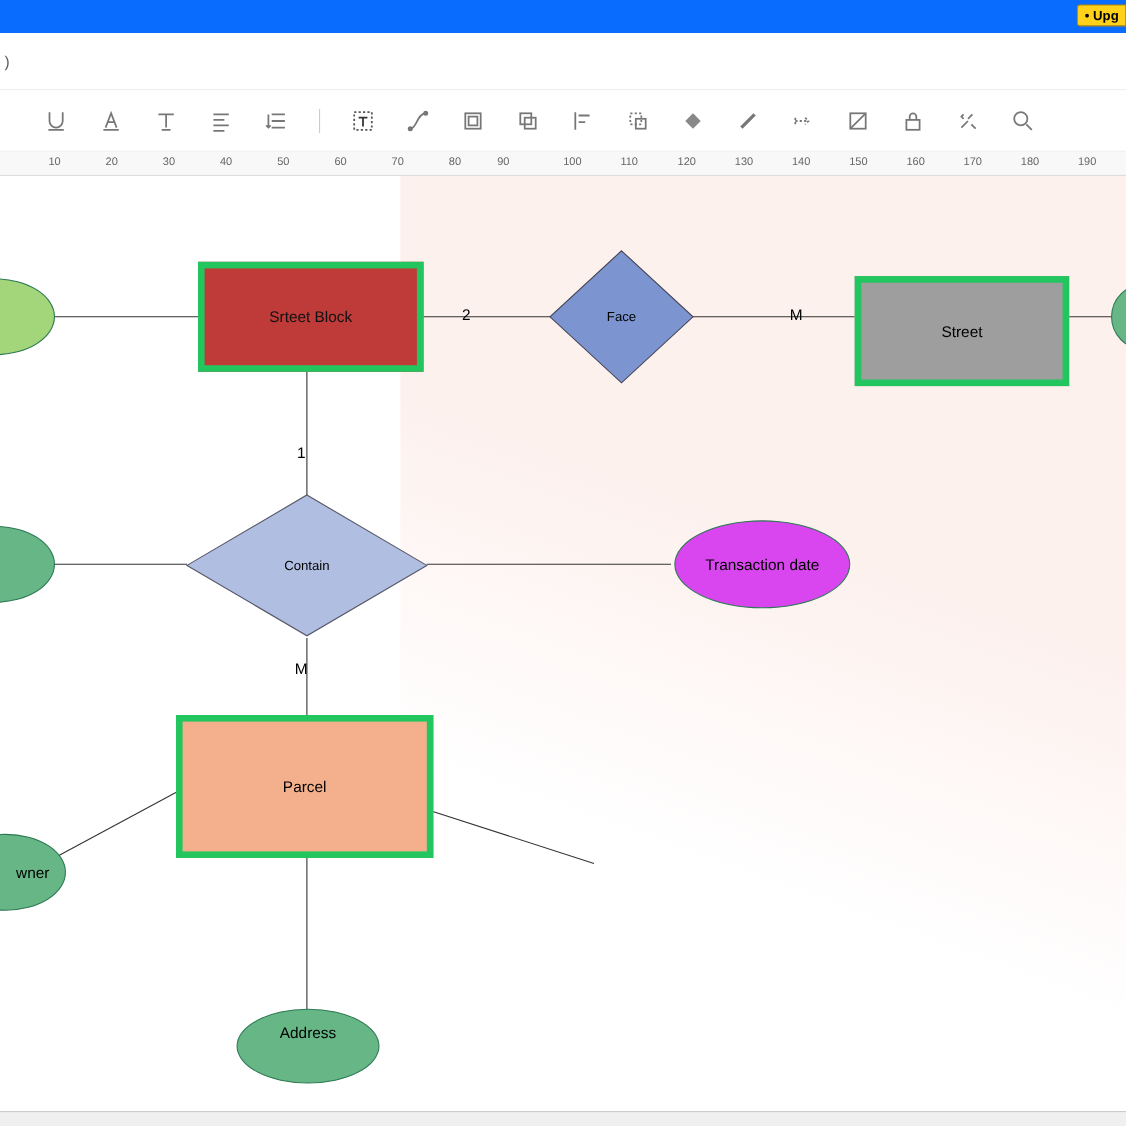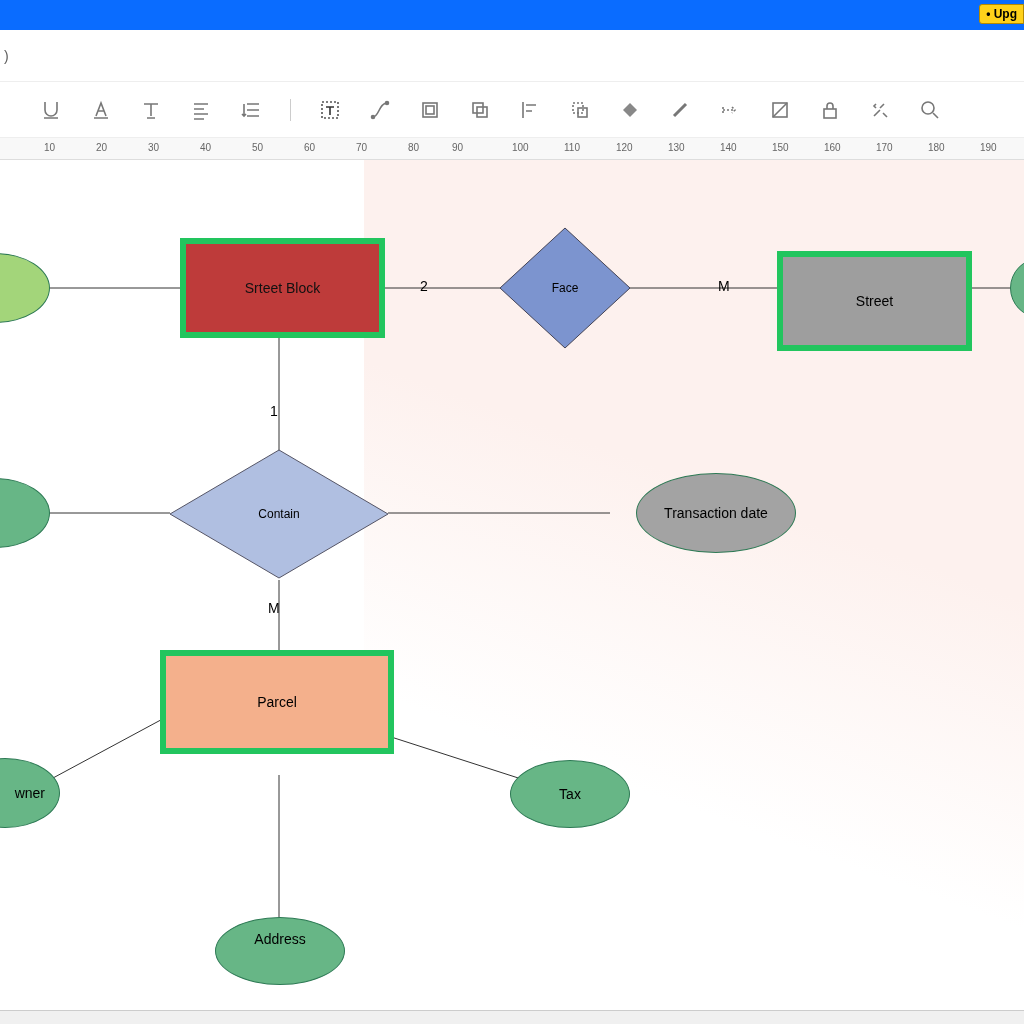--- a/index.html
+++ b/index.html
@@ -199,31 +199,28 @@
   <div class="cardlabel" style="left:270px;top:243px">1</div>
   <div class="cardlabel" style="left:268px;top:440px">M</div>
 
   <div class="node ellipse" style="left:-60px;top:318px;width:110px;height:70px;background:#67b686"></div>
   <div class="diamond-hold" style="left:170px;top:290px;width:218px;height:128px">
     <svg width="218" height="128">
         <polygon points="109,0 218,64 109,128 0,64" fill="#b0bfe1" stroke="#556"></polygon>
       </svg>
     <div class="diamond-txt">Contain</div>
   </div>
-  <div class="node ellipse" style="left:636px;top:313px;width:160px;height:80px;background:#a3a3a3">
+  <div class="node ellipse" style="left:613px;top:313px;width:160px;height:80px;background:#d946ef">
       <span>Transaction date</span>
     </div>
 
-  <div class="node rect" style="left:160px;top:490px;width:234px;height:104px;background:#f4b08c">
+  <div class="node rect" style="left:160px;top:490px;width:234px;height:130px;background:#f4b08c">
       <span>Parcel</span>
     </div>
   <div class="node ellipse" style="left:-50px;top:598px;width:110px;height:70px;background:#67b686;justify-content:flex-end;padding-right:14px">
       <span>wner</span>
     </div>
-  <div class="node ellipse" style="left:510px;top:600px;width:120px;height:68px;background:#67b686">
-      <span>Tax</span>
-    </div>
   <div class="node ellipse" style="left:215px;top:757px;width:130px;height:68px;background:#67b686;align-items:flex-start;padding-top:12px">
       <span>Address</span>
     </div>
 
   <div class="scroll"></div>
 </div>
 
 </body></html>

